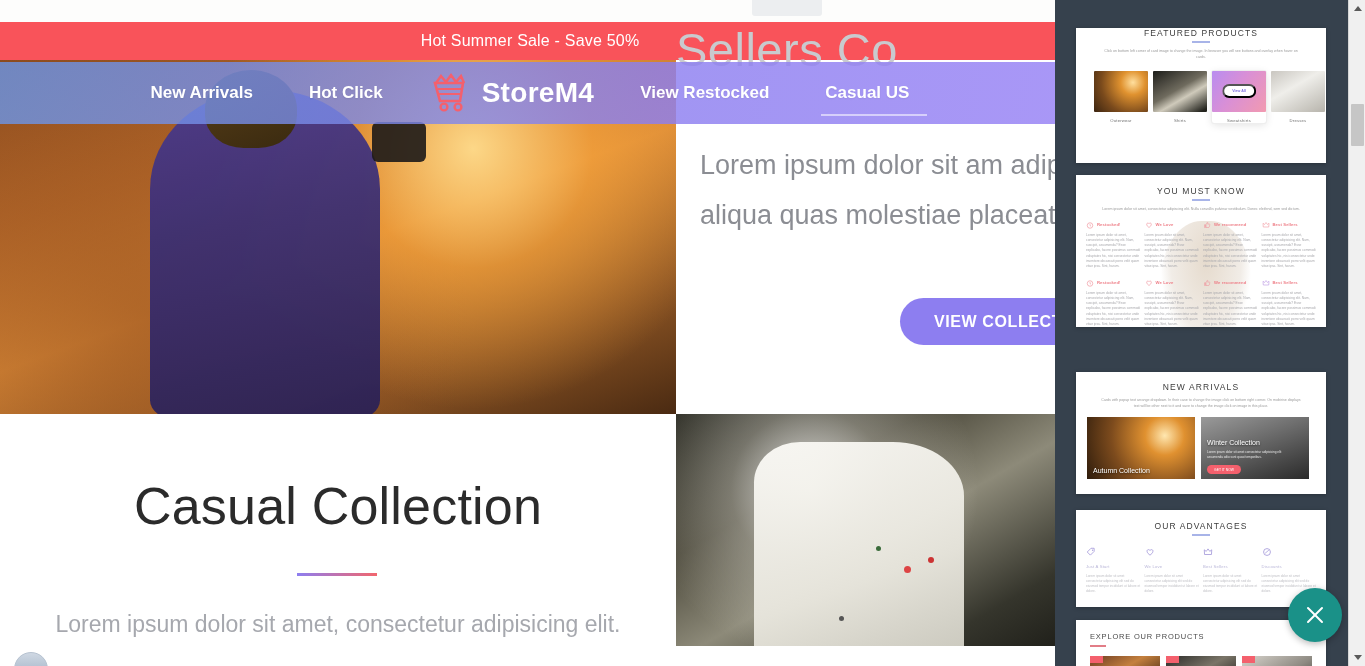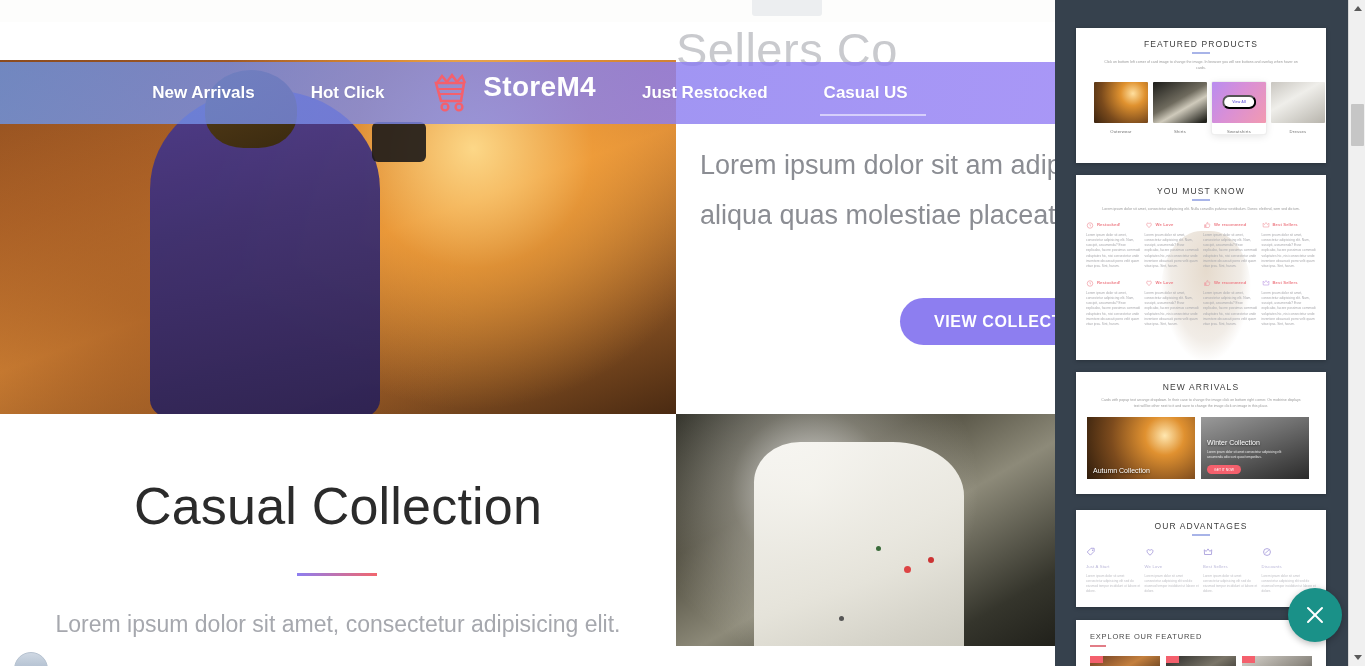--- a/index.html
+++ b/index.html
@@ -100,21 +100,21 @@
   }
   .nav-link {
     color: #ffffff; font-size: 17px; font-weight: bold;
     padding: 0 28px; position: relative; white-space: nowrap;
     cursor: pointer; text-shadow: 0 1px 2px rgba(0,0,0,.08);
   }
   .nav-link.active::after {
     content: ""; position: absolute; left: 24px; right: 10px; bottom: -13px;
     height: 2px; background: rgba(255,255,255,.55);
   }
-  .brand { display: flex; align-items: flex-start; gap: 9px; padding: 0 18px; cursor: pointer; }
+  .brand { display: flex; align-items: center; gap: 9px; padding: 0 18px; cursor: pointer; }
   .brand-name { color: #fff; font-size: 28px; font-weight: bold; letter-spacing: .3px; }
   .cart-icon { width: 44px; height: 44px; display:block; }
 
   
   .casual {
     position: absolute; left: 0; top: 414px; width: 1060px; height: 232px;
     background: #fff; overflow: hidden;
   }
   .casual-left { position: absolute; left: 0; top: 0; width: 676px; height: 252px; }
   .casual-title {
@@ -169,38 +169,38 @@
     text-align: center; color: #3c3c3c;
     font-size: 8.5px; letter-spacing: 1.1px; font-weight: 400;
   }
   .bc-rule { width: 18px; height: 1.5px; background: #a8b4e8; margin: 3px auto 0; }
   .bc-sub {
     text-align: center; color: #9b9b9b; font-size: 3.6px; line-height: 6px;
     padding: 5px 24px 0; font-weight: 400;
   }
 
   
-  #card-featured { top: 28px; height: 135px; padding-top: 11px; }
+  #card-featured { top: 28px; height: 135px; }
   .fp-grid { display: flex; gap: 5px; padding: 11px 18px 0; }
   .fp-item { width: 54px; }
   .fp-thumb { width: 54px; height: 41px; border-radius: 1px; position: relative; overflow: hidden; }
   .fp-lbl { text-align: center; font-size: 4.2px; color: #6f6f6f; margin-top: 6px; letter-spacing: .2px; }
   .fp-1 { background: radial-gradient(circle at 72% 28%, #ffdf9e 0%, #e0922f 25%, #7a4a1c 65%, #3b2410 100%); }
   .fp-2 { background: linear-gradient(150deg,#1d1d1a,#6f6b5e 45%,#cfcabb 62%,#23231d 95%); }
   .fp-3 { background: linear-gradient(125deg,#b98df0,#d98fd6 45%,#f29ab0 100%); }
   .fp-4 { background: linear-gradient(150deg,#c9c6c0,#efeeea 40%,#b7b4ac 100%); }
   .fp-item.hovered { box-shadow: 0 0 0 1px #eee, 0 2px 8px rgba(0,0,0,.12); border-radius: 2px; }
   .fp-viewall {
     position: absolute; left: 50%; top: 50%; transform: translate(-50%,-50%);
     background: #fff; color: #7b6fe0; font-size: 3.6px; font-weight: bold;
     padding: 3px 8px; border-radius: 8px; white-space: nowrap;
   }
 
   
-  #card-know { top: 175px; height: 185px; padding-top: 11px; position: relative; }
+  #card-know { top: 175px; height: 152px; padding-top: 11px; position: relative; }
   #card-know::before {
     content: ""; position: absolute; left: 52%; top: 30%;
     width: 90px; height: 130px; transform: translateX(-50%);
     background: radial-gradient(ellipse at 50% 30%, rgba(225,212,196,.85), rgba(205,188,168,.28) 55%, rgba(255,255,255,0) 72%);
     border-radius: 45% 45% 20% 20%;
   }
   .ymk-grid { position: relative; display: flex; padding: 9px 10px 0; gap: 4px; }
   .ymk-col { width: 55px; }
   .ymk-head { display: flex; align-items: center; gap: 3px; margin-bottom: 4px; }
   .ymk-ico { width: 8px; height: 8px; }
@@ -268,20 +268,23 @@
   .tri-down { border-top: 5px solid #5a5a5a; }
 </style>
 </head>
 <body>
 
 <div id="site-preview">
 
   <div class="top-strip"></div>
   <div class="float-tab"></div>
 
+  <div class="promo-banner">
+    <span>Hot Summer Sale - Save 50%</span>
+  </div>
 
   <div class="hero">
     <div class="hero-photo">
       <div class="hero-figure"></div>
       <div class="hero-figure-head"></div>
       <div class="hero-cam"></div>
     </div>
     <div class="hero-right"></div>
   </div>
 
@@ -298,21 +301,21 @@
         <path d="M6 12 H34 L31 30 H11 Z" fill="none" stroke="#f4606d" stroke-width="2.6"></path>
         <line x1="9" y1="18" x2="32" y2="18" stroke="#f4606d" stroke-width="2"></line>
         <line x1="10" y1="23" x2="31" y2="23" stroke="#f4606d" stroke-width="2"></line>
         <polyline points="7,12 12,5 17,11 22,4 27,11 32,5 35,12" fill="none" stroke="#f4606d" stroke-width="2.4"></polyline>
         <circle cx="15" cy="36" r="3.4" fill="none" stroke="#f4606d" stroke-width="2.4"></circle>
         <circle cx="29" cy="36" r="3.4" fill="none" stroke="#f4606d" stroke-width="2.4"></circle>
       </svg>
       <span class="brand-name">StoreM4</span>
     </div>
 
-    <div class="nav-link">Just Restocked</div>
+    <div class="nav-link">View Restocked</div>
     <div class="nav-link active">Casual US</div>
   </div>
 
   <div class="casual">
     <div class="casual-left"></div>
     <div class="casual-title">Casual Collection</div>
     <div class="casual-rule"></div>
     <div class="casual-text">Lorem ipsum dolor sit amet, consectetur adipisicing elit. Quos aliquam, fugit odio porro</div>
     <div class="casual-photo">
       <div class="sleeve"></div>
@@ -487,21 +490,21 @@
               <circle cx="8" cy="8" r="5.5" fill="none" stroke="#9b8fd6" stroke-width="1.2"></circle>
               <path d="M5 10 L11 5" stroke="#9b8fd6" stroke-width="1.1"></path>
             </svg>
         <div class="adv-h">Discounts</div>
         <div class="adv-b">Lorem ipsum dolor sit amet consectetur adipisicing elit sed do eiusmod tempor incididunt ut labore et dolore.</div>
       </div>
     </div>
   </div>
 
   <div class="block-card" id="card-explore">
-    <div class="exp-title">EXPLORE OUR FEATURED</div>
+    <div class="exp-title">EXPLORE OUR PRODUCTS</div>
     <div class="exp-rule"></div>
     <div class="exp-row">
       <div class="exp-tile e1">
             <div class="exp-badge"></div>
           </div>
       <div class="exp-tile e2">
             <div class="exp-badge"></div>
           </div>
       <div class="exp-tile e3">
             <div class="exp-badge"></div>

